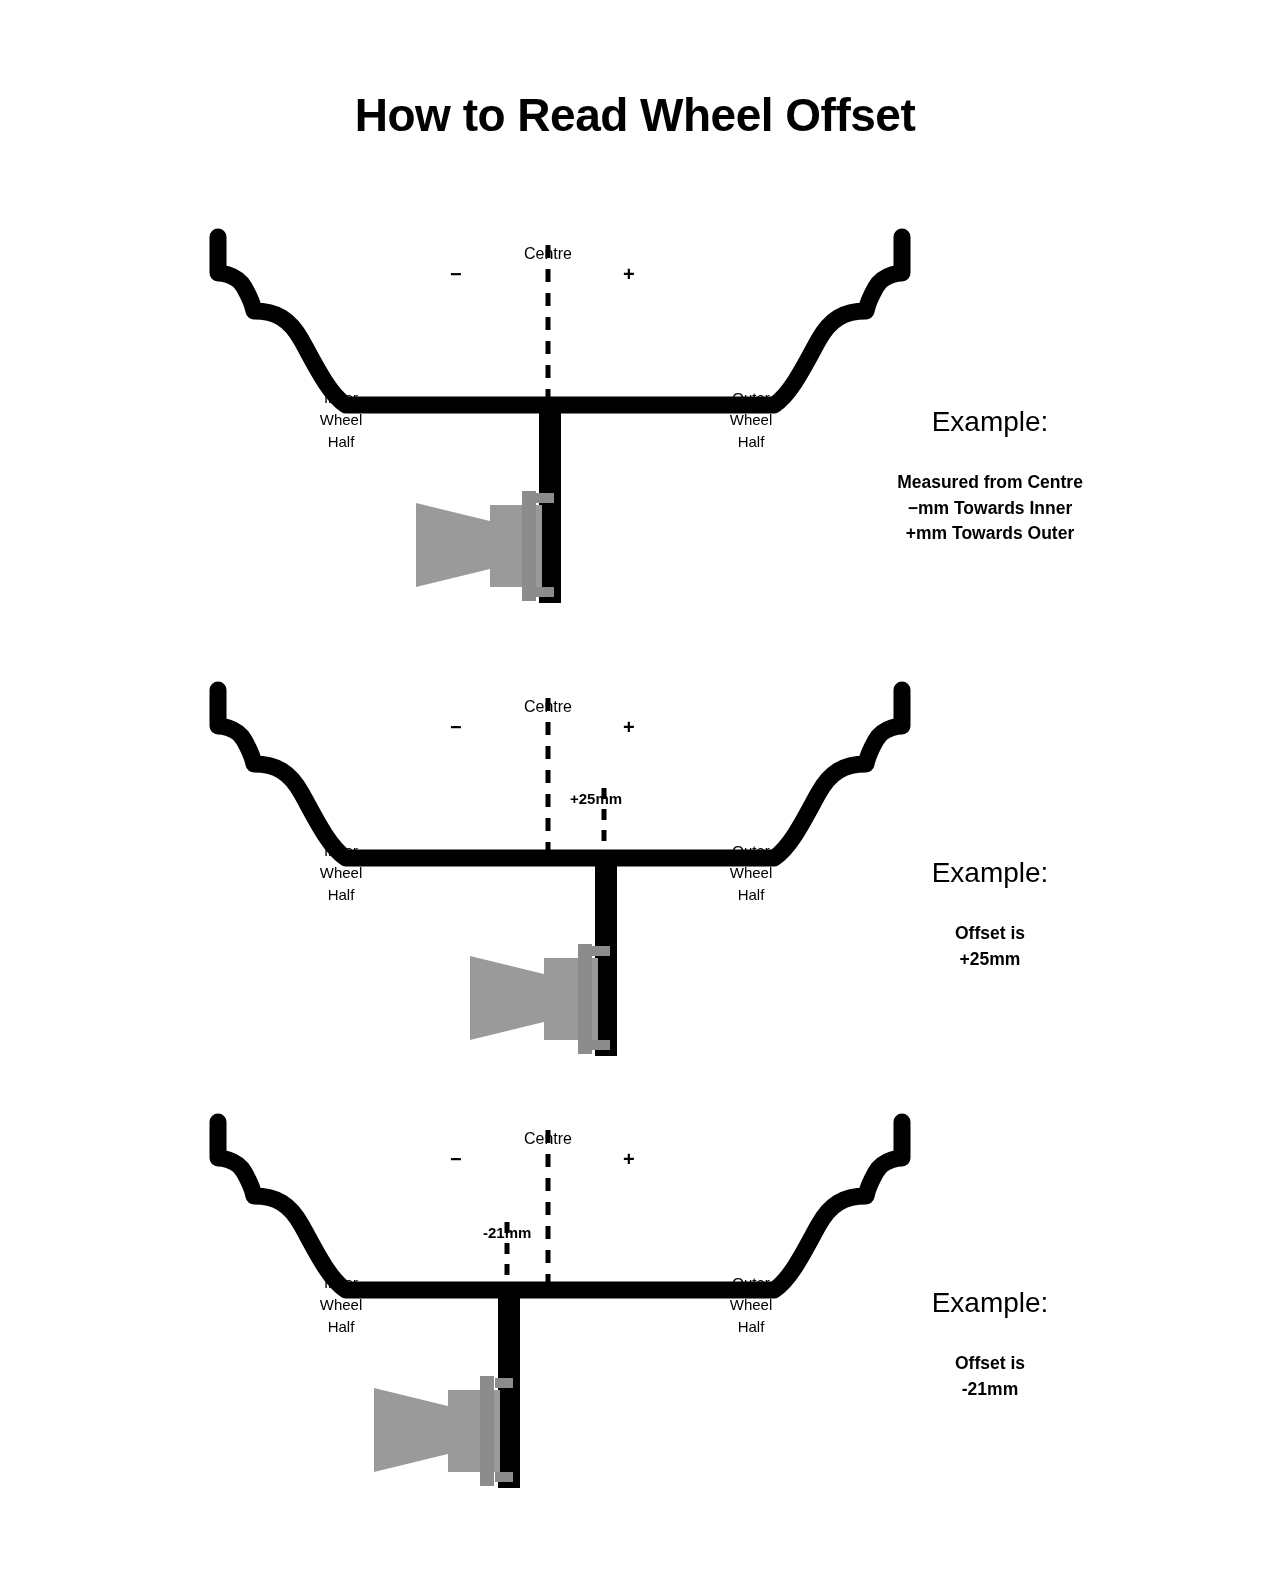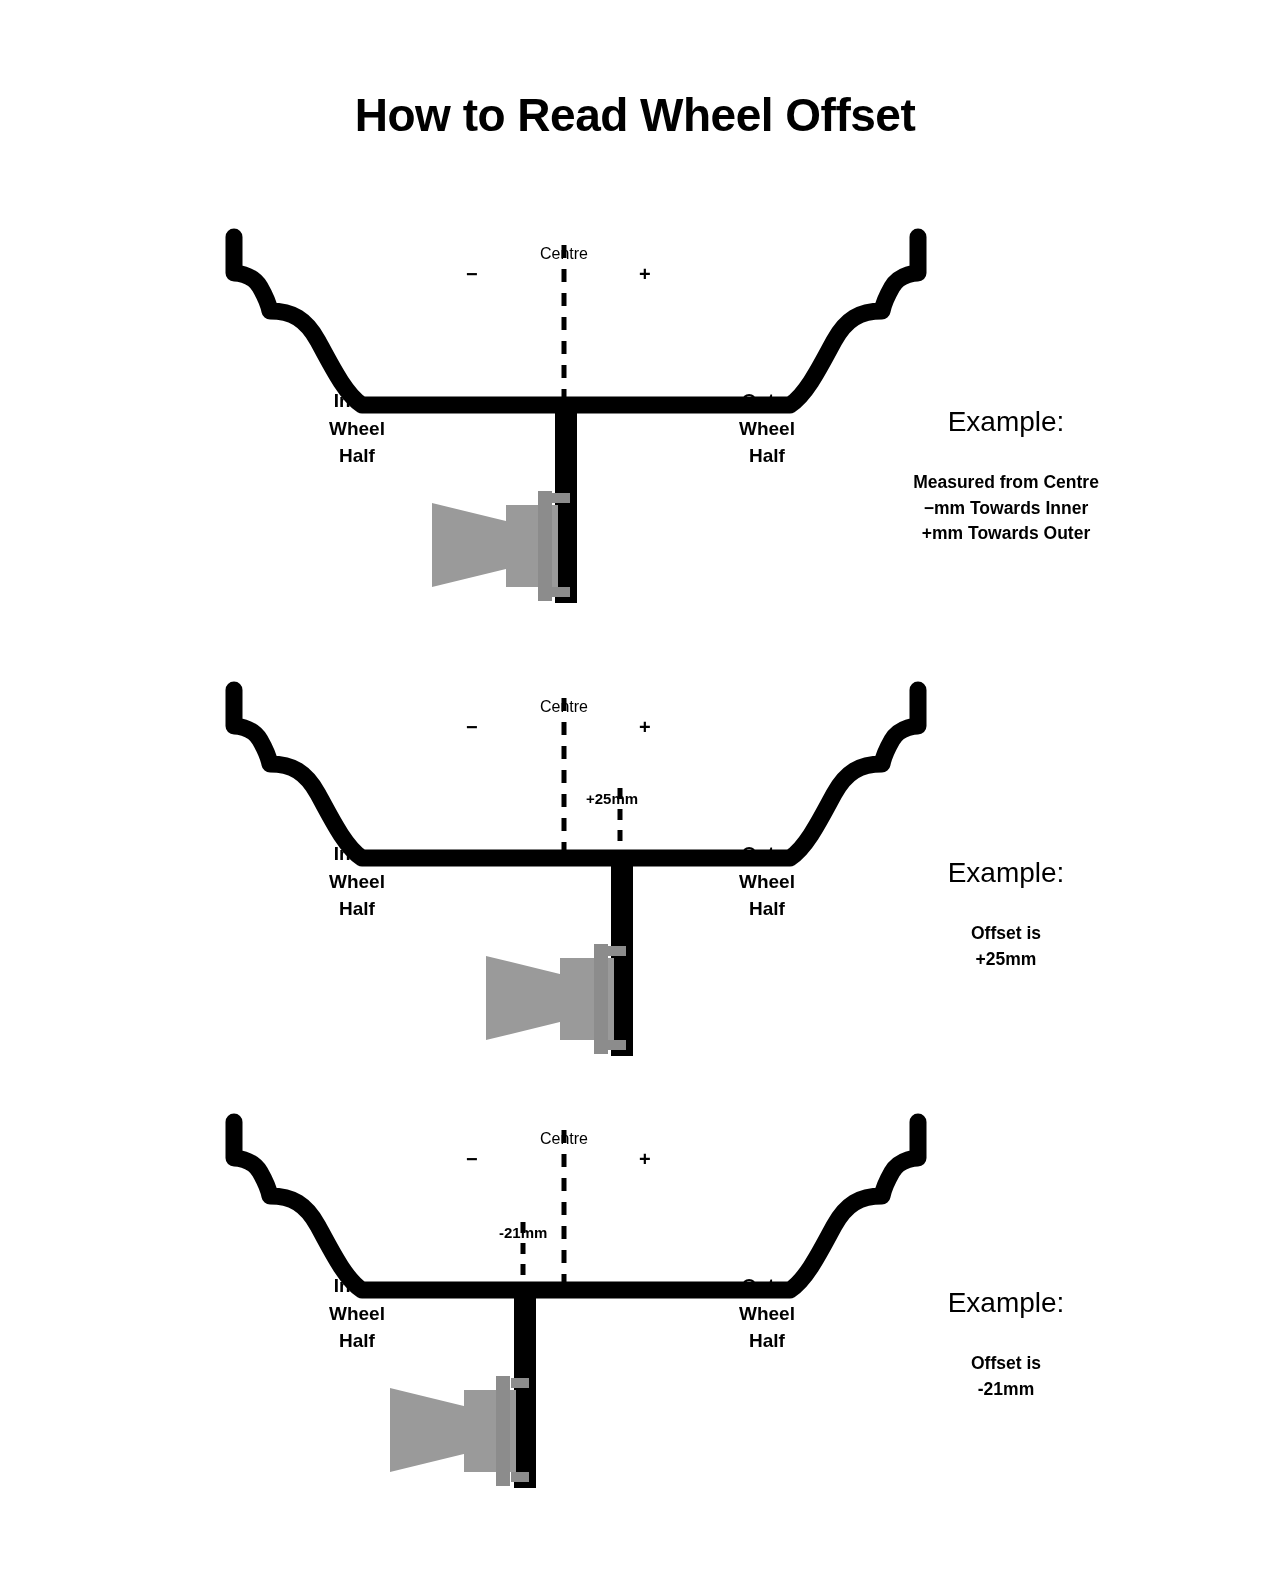--- a/index.html
+++ b/index.html
@@ -20,41 +20,41 @@
     top: 88px;
     left: 0;
     width: 1270px;
     text-align: center;
     font-size: 46px;
     font-weight: bold;
     letter-spacing: -0.5px;
   }
   .panel {
     position: absolute;
-    left: 16px;
+    left: 0;
     width: 1026px;
     height: 440px;
     padding-left: 20px;
   }
   #panel-1 { top: 215px; }
   #panel-2 { top: 668px; }
   #panel-3 { top: 1100px; }
 
   .rim-svg {
     position: absolute;
     left: 180px;
     top: 0;
     width: 760px;
     height: 420px;
   }
 
   .label {
     position: absolute;
-    font-size: 19px;
-    font-weight: bold;
+    font-size: 15px;
+    font-weight: normal;
     line-height: 1.45;
     text-align: center;
     white-space: pre-line;
   }
   .label-centre {
     font-size: 16px;
     font-weight: normal;
   }
   .sign {
     position: absolute;

